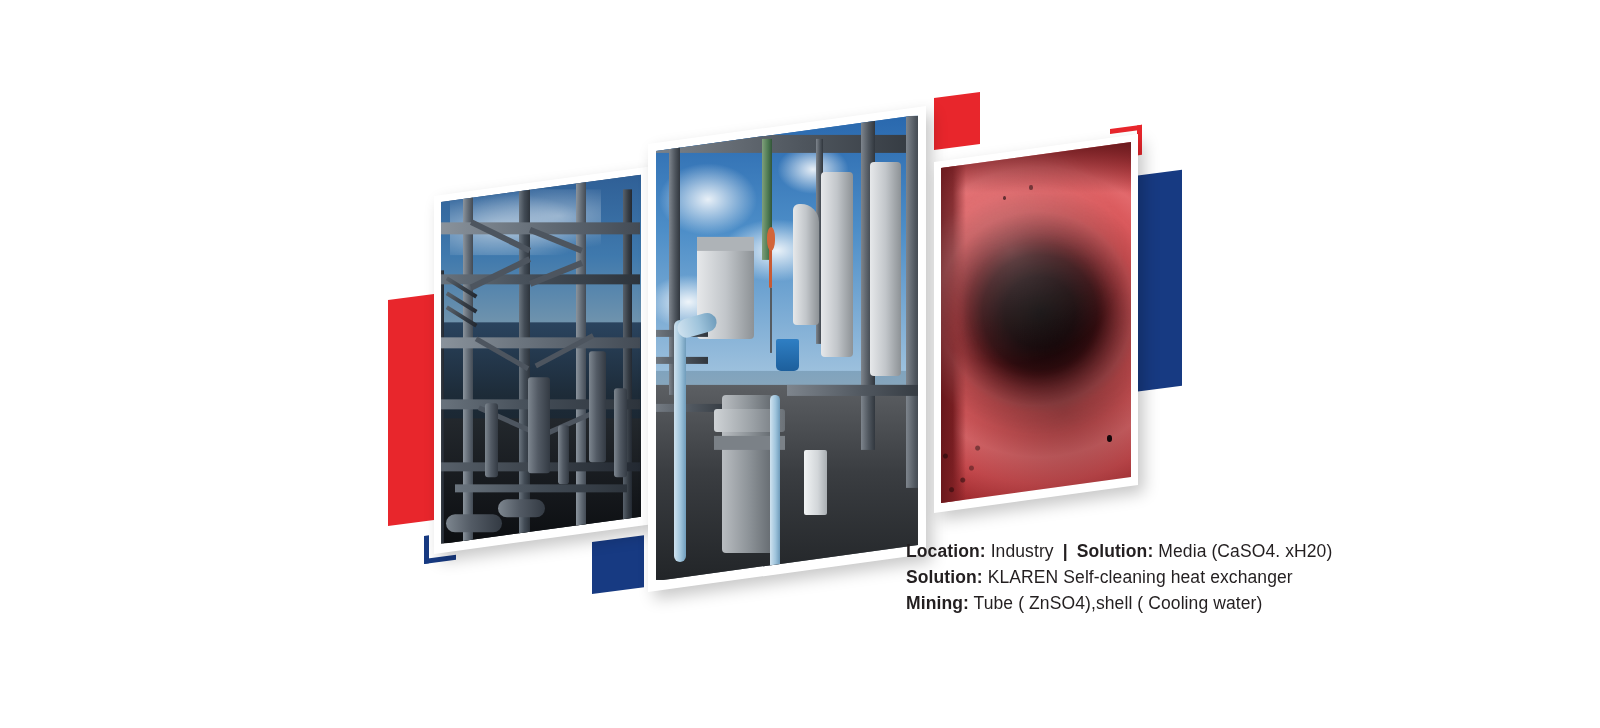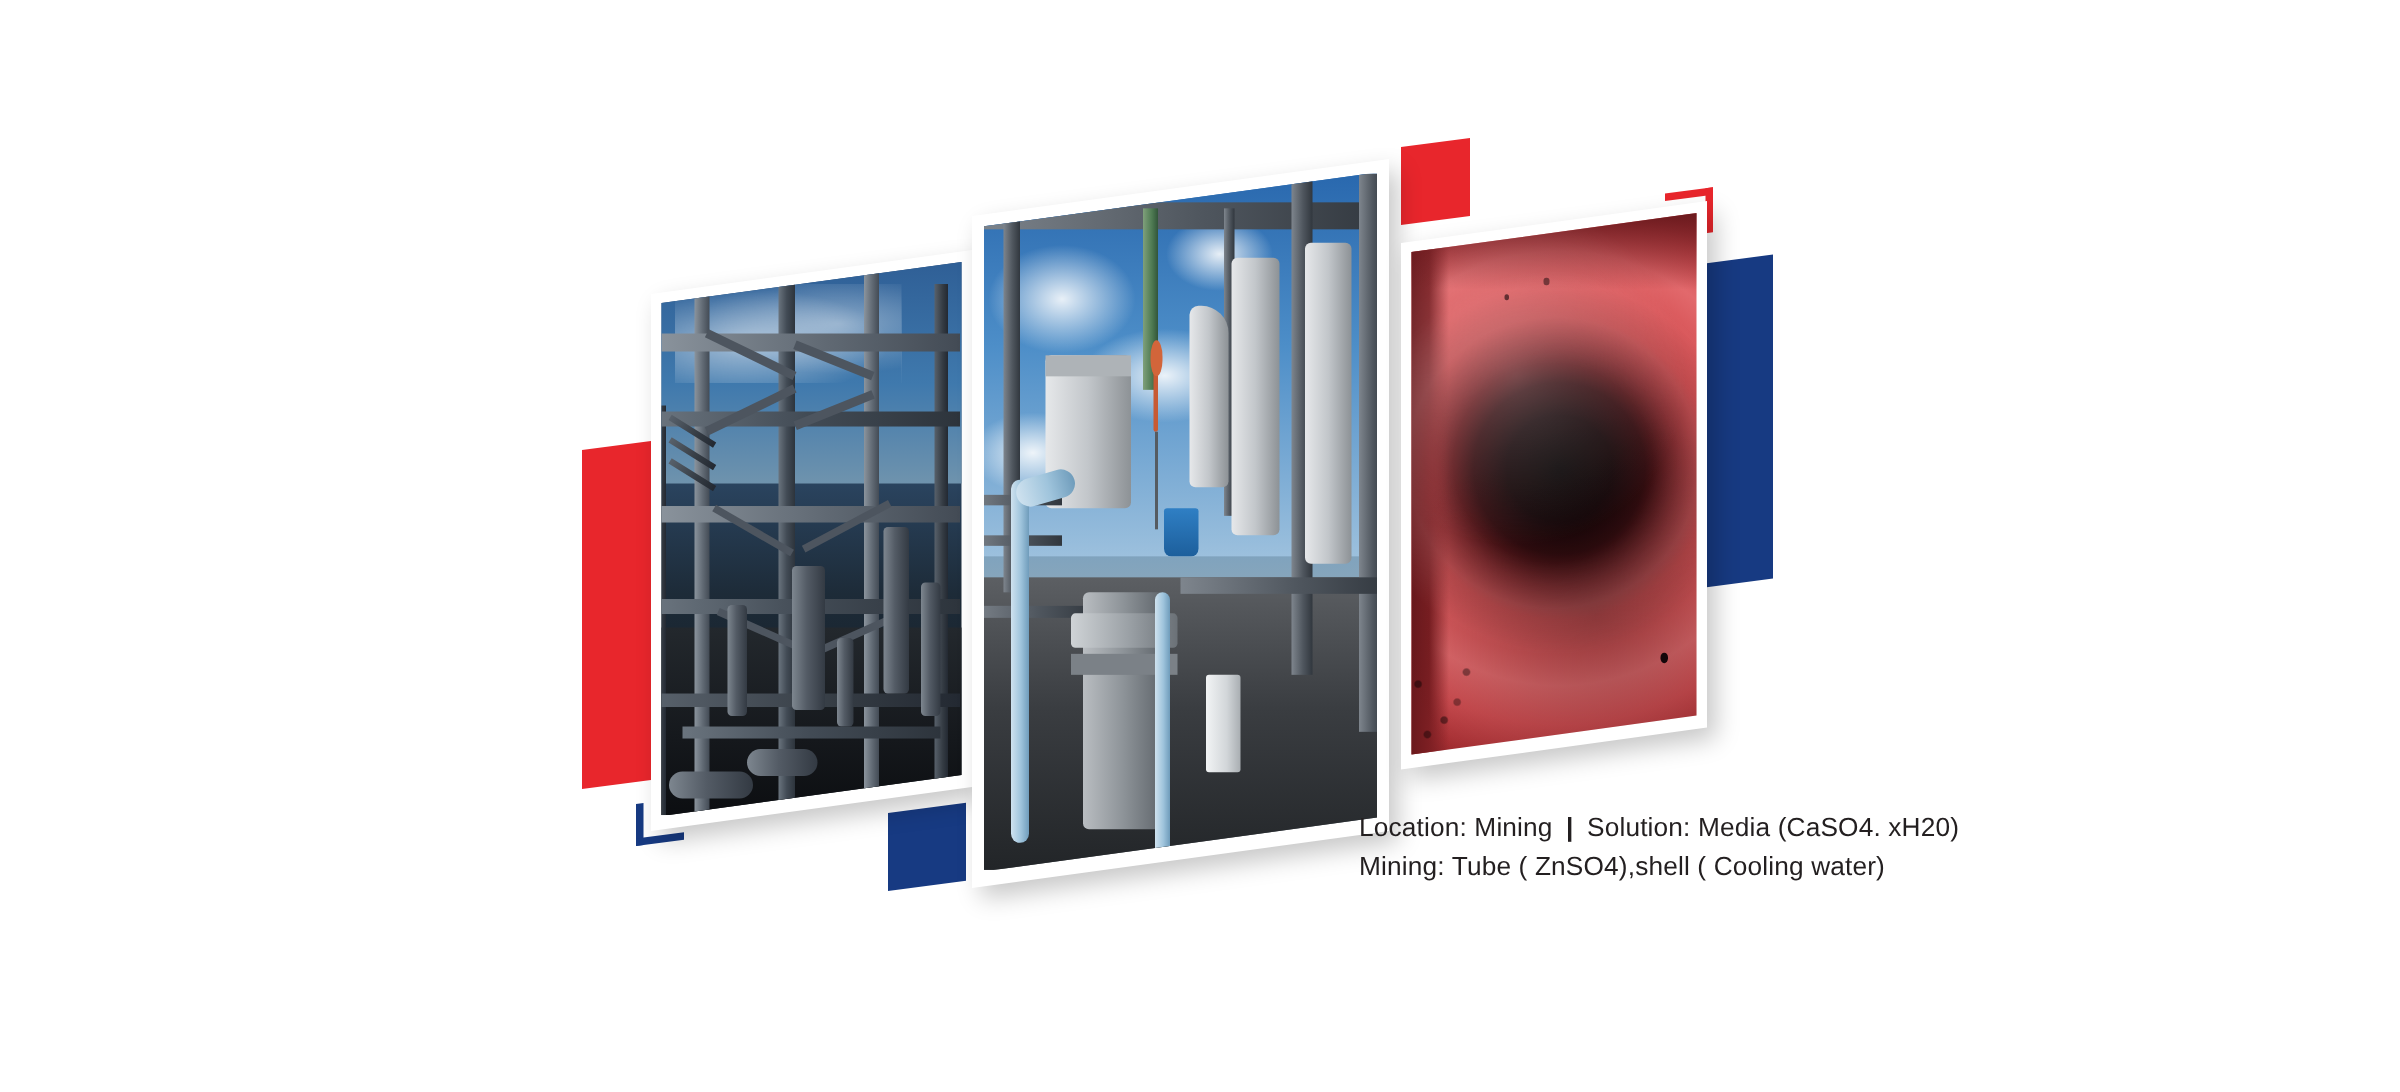--- a/index.html
+++ b/index.html
@@ -251,21 +251,21 @@
     left: 906px;
     top: 539px;
     width: 560px;
     color: #231f20;
     font-size: 17.5px;
     line-height: 25.8px;
     letter-spacing: 0.1px;
     white-space: nowrap;
   }
   .caption .row { display: block; }
-  .caption b { font-weight: normal; }
+  .caption b { font-weight: bold; }
   .caption .sep { font-weight: bold; padding: 0 4px; }
 </style>
 </head>
 <body>
 
 <div class="stage">
 
   <div class="deco deco-red-bar"></div>
   <div class="deco deco-blue-sq-bl"></div>
   <div class="deco deco-red-sq-top"></div>
@@ -407,24 +407,28 @@
         <div class="speck" style="left:85%; top:81%; width:2.4%; height:1.8%;"></div>
         <div class="speck" style="left:34%; top:15%; width:1.4%; height:1%; opacity:.6;"></div>
         <div class="speck" style="left:47%; top:12%; width:1.8%; height:1.2%; opacity:.5;"></div>
       </div>
     </div>
   </div>
 
   <div class="caption">
     <span class="row">
       <b>Location:</b>
-      <span>Mining</span>
+      <span>Industry</span>
       <span class="sep">|</span>
       <b>Solution:</b>
       <span>Media (CaSO4. xH20)</span>
     </span>
     <span class="row">
+      <b>Solution:</b>
+      <span>KLAREN Self-cleaning heat exchanger</span>
+    </span>
+    <span class="row">
       <b>Mining:</b>
       <span>Tube ( ZnSO4),shell ( Cooling water)</span>
     </span>
   </div>
 
 </div>
 
 </body></html>

